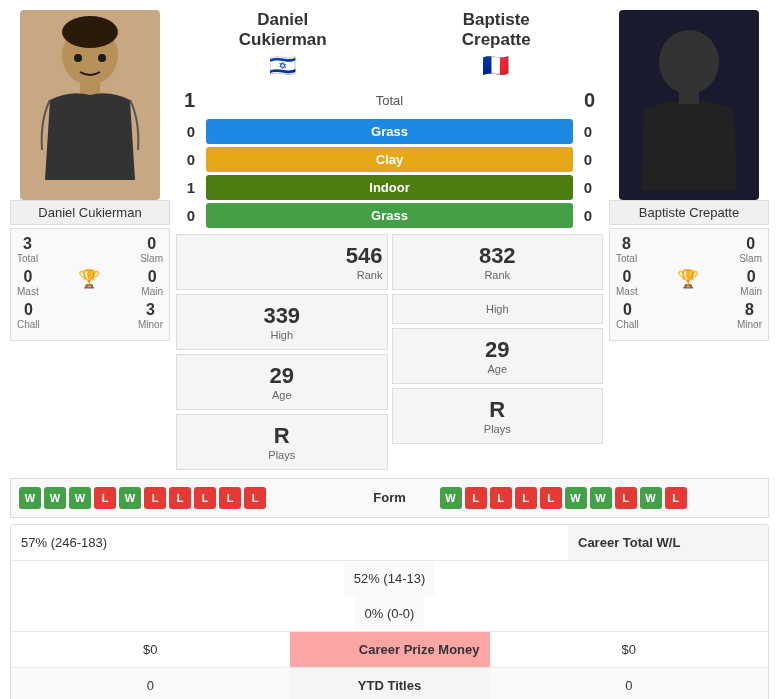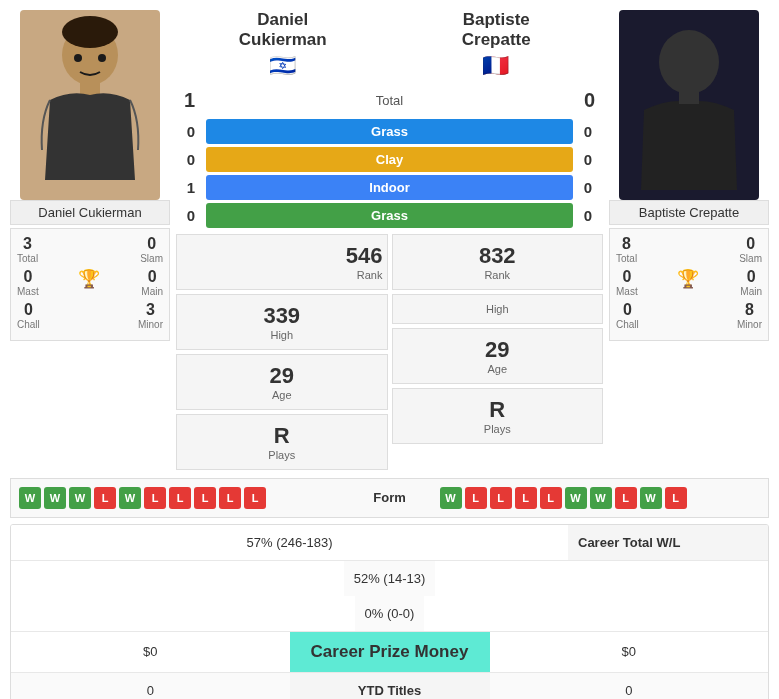--- a/index.html
+++ b/index.html
@@ -160,21 +160,21 @@
     <span style="flex:1; text-align:center; border-radius:3px; padding:5px 0; font-weight:bold; color:#fff; font-size:13px; background:#1e88e5;">Grass</span>
     <span style="width:30px; text-align:center; font-size:15px; font-weight:bold;">0</span>
   </div>
           <div style="display: flex; align-items: center; justify-content: space-between; margin: 3px 0px;">
     <span style="width:30px; text-align:center; font-size:15px; font-weight:bold;">0</span>
     <span style="flex:1; text-align:center; border-radius:3px; padding:5px 0; font-weight:bold; color:#fff; font-size:13px; background:#e6a817;">Clay</span>
     <span style="width:30px; text-align:center; font-size:15px; font-weight:bold;">0</span>
   </div>
           <div style="display: flex; align-items: center; justify-content: space-between; margin: 3px 0px;">
     <span style="width:30px; text-align:center; font-size:15px; font-weight:bold;">1</span>
-    <span style="flex:1; text-align:center; border-radius:3px; padding:5px 0; font-weight:bold; color:#fff; font-size:13px; background:#3b82f6;">Indoor</span>
+    <span style="flex:1; text-align:center; border-radius:3px; padding:5px 0; font-weight:bold; color:#fff; font-size:13px; background:#4d7c0f;">Indoor</span>
     <span style="width:30px; text-align:center; font-size:15px; font-weight:bold;">0</span>
   </div>
           <div style="display: flex; align-items: center; justify-content: space-between; margin: 3px 0px;">
     <span style="width:30px; text-align:center; font-size:15px; font-weight:bold;">0</span>
     <span style="flex:1; text-align:center; border-radius:3px; padding:5px 0; font-weight:bold; color:#fff; font-size:13px; background:#43a047;">Grass</span>
     <span style="width:30px; text-align:center; font-size:15px; font-weight:bold;">0</span>
   </div>
         </div>
 
       <div style="display:flex; gap:4px; margin-top:6px;">
@@ -296,30 +296,30 @@
         <div style="width: 22px; height: 22px; border-radius: 3px; display: flex; align-items: center; justify-content: center; font-weight: bold; font-size: 11px; color: rgb(255, 255, 255); background: rgb(67, 160, 71);">W</div>
         <div style="width: 22px; height: 22px; border-radius: 3px; display: flex; align-items: center; justify-content: center; font-weight: bold; font-size: 11px; color: rgb(255, 255, 255); background: rgb(67, 160, 71);">W</div>
         <div style="width: 22px; height: 22px; border-radius: 3px; display: flex; align-items: center; justify-content: center; font-weight: bold; font-size: 11px; color: rgb(255, 255, 255); background: rgb(229, 57, 53);">L</div>
         <div style="width: 22px; height: 22px; border-radius: 3px; display: flex; align-items: center; justify-content: center; font-weight: bold; font-size: 11px; color: rgb(255, 255, 255); background: rgb(67, 160, 71);">W</div>
         <div style="width: 22px; height: 22px; border-radius: 3px; display: flex; align-items: center; justify-content: center; font-weight: bold; font-size: 11px; color: rgb(255, 255, 255); background: rgb(229, 57, 53);">L</div>
       </div>
   </div>
 
   <div style="border:1px solid #ddd; border-radius:3px; overflow:hidden;" id="career-stats-container">
   <div style="display: flex; align-items: center; border-bottom: 1px solid rgb(232, 232, 232);">
-    <div style="flex:1; text-align:center; padding:10px; font-size:13px; background:#fff;">57% (246-183)</div>
+    <div style="flex:1; padding:10px; font-size:13px; background:#fff;">57% (246-183)</div>
     <div style="flex:0 0 200px; text-align:left; padding:10px; font-weight:bold; font-size:13px; background:#f5f5f5;">Career Total W/L</div>
   </div>
       <div style="display: flex; align-items: center; border-bottom: 1px solid rgb(232, 232, 232); flex-direction: column;">
     <div style="flex:1; text-align:center; padding:10px; font-size:13px; background:#fafafa;">52% (14-13)</div>
     <div style="flex:1; text-align:center; padding:10px; font-size:13px; background:#fafafa;">0% (0-0)</div>
   </div>
       <div style="display: flex; align-items: center; border-bottom: 1px solid rgb(232, 232, 232);">
     <div style="flex:1; text-align:center; padding:10px; font-size:13px; background:#fff;">$0</div>
-    <div style="flex:0 0 200px; text-align:center; padding:10px; font-weight:bold; font-size:17px; background:#5eead4;">Career Prize Money</div>
+    <div style="flex:0 0 200px; text-align:right; padding:10px; font-weight:bold; font-size:13px; background:#fca5a5;">Career Prize Money</div>
     <div style="flex:1; text-align:center; padding:10px; font-size:13px; background:#fff;">$0</div>
   </div>
       <div style="display: flex; align-items: center; border-bottom: none;">
     <div style="flex:1; text-align:center; padding:10px; font-size:13px; background:#fafafa;">0</div>
     <div style="flex:0 0 200px; text-align:center; padding:10px; font-weight:bold; font-size:13px; background:#f5f5f5;">YTD Titles</div>
     <div style="flex:1; text-align:center; padding:10px; font-size:13px; background:#fafafa;">0</div>
   </div>
     </div>
 
 </div>

